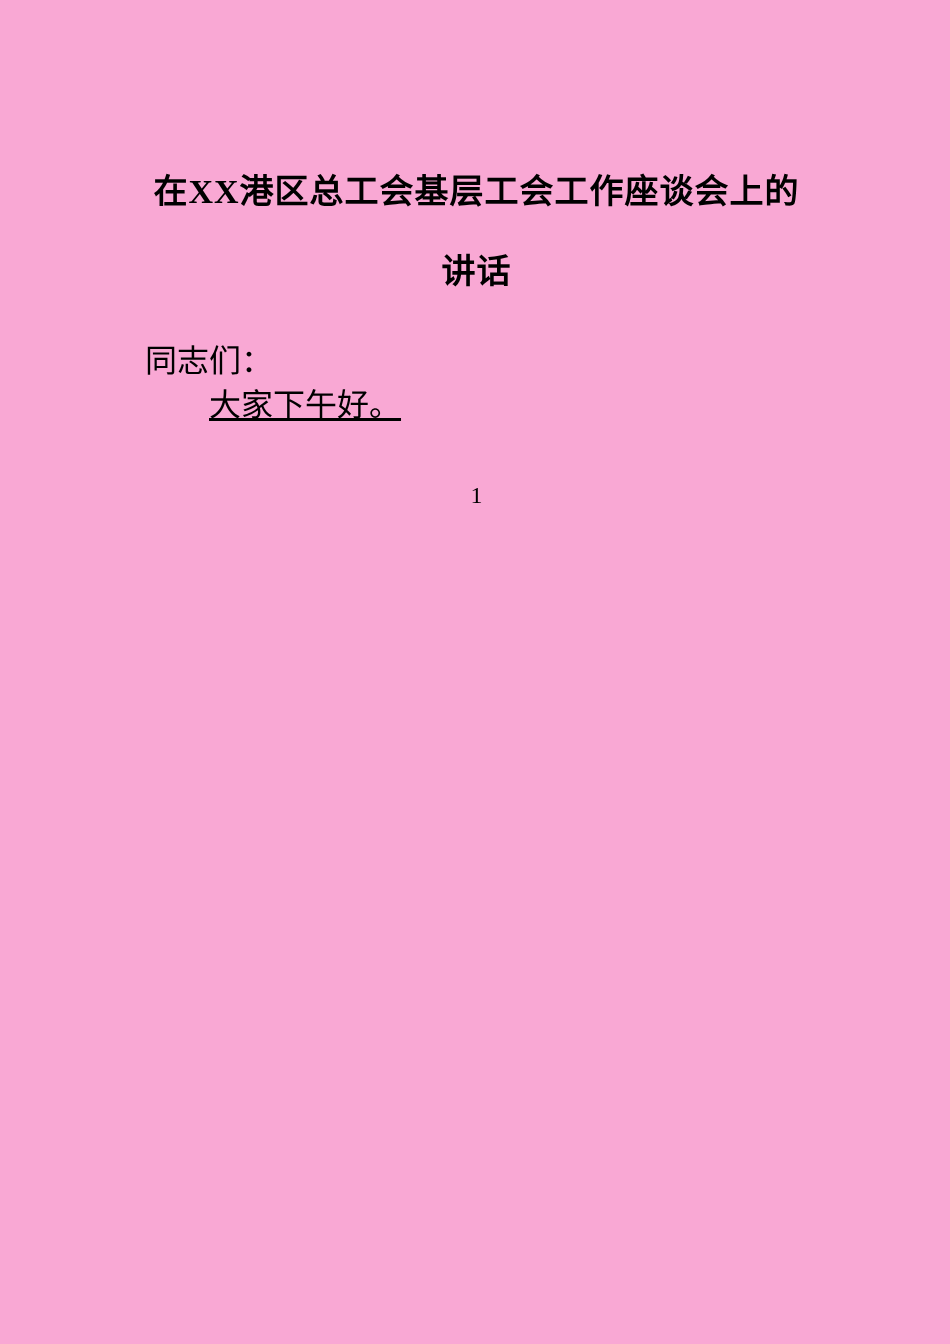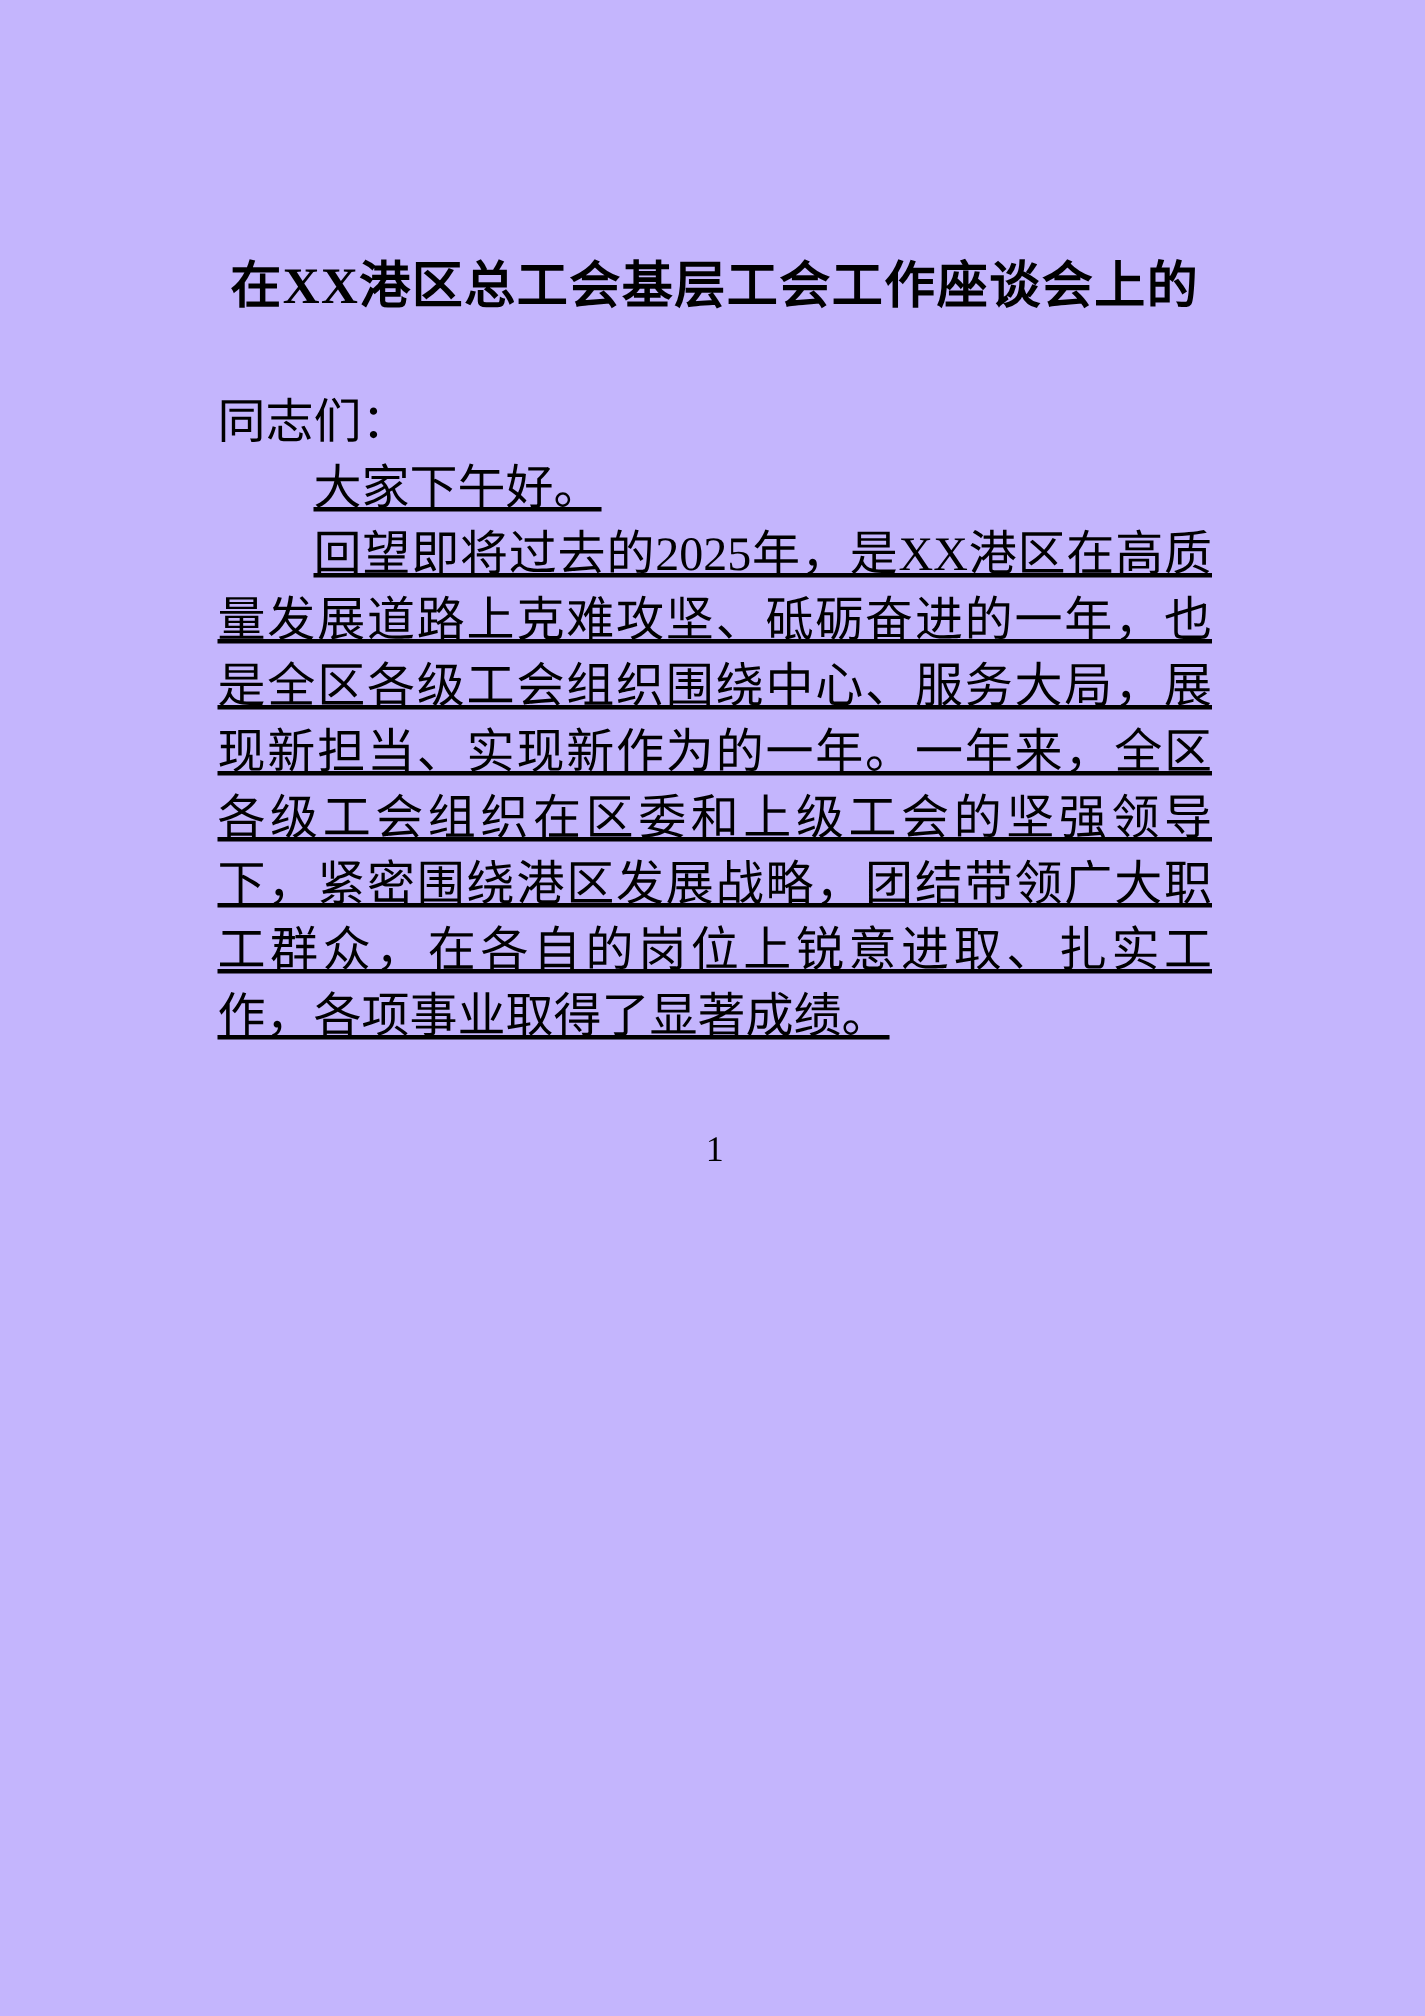--- a/index.html
+++ b/index.html
@@ -5,21 +5,21 @@
   html, body {
     margin: 0;
     padding: 0;
     background: #ffffff;
   }
   .page {
     position: relative;
     width: 950px;
     height: 1344px;
     margin: 0 auto;
-    background: #c4b5fd;
+    background: #f9a8d4;
     color: #000000;
     box-sizing: border-box;
     padding: 152px 142px 0 145px;
     font-family: "Liberation Serif", "DejaVu Serif", serif;
     overflow: hidden;
   }
   .doc-title {
     margin: 0;
     font-size: 34px;
     font-weight: 700;
@@ -53,25 +53,25 @@
     line-height: 28px;
   }
 </style>
 </head>
 <body>
 
 <div class="page">
 
   <h1 class="doc-title">
     <span class="title-line">在XX港区总工会基层工会工作座谈会上的</span>
+    <span class="title-line">讲话</span>
   </h1>
 
   <div class="doc-body">
     <p class="salutation">同志们：</p>
     <div>
         <p class="para">大家下午好。</p>
-        <p class="para">回望即将过去的2025年，是XX港区在高质量发展道路上克难攻坚、砥砺奋进的一年，也是全区各级工会组织围绕中心、服务大局，展现新担当、实现新作为的一年。一年来，全区各级工会组织在区委和上级工会的坚强领导下，紧密围绕港区发展战略，团结带领广大职工群众，在各自的岗位上锐意进取、扎实工作，各项事业取得了显著成绩。</p>
       </div>
   </div>
 
   <div class="page-number">1</div>
 
 </div>
 
 </body></html>

